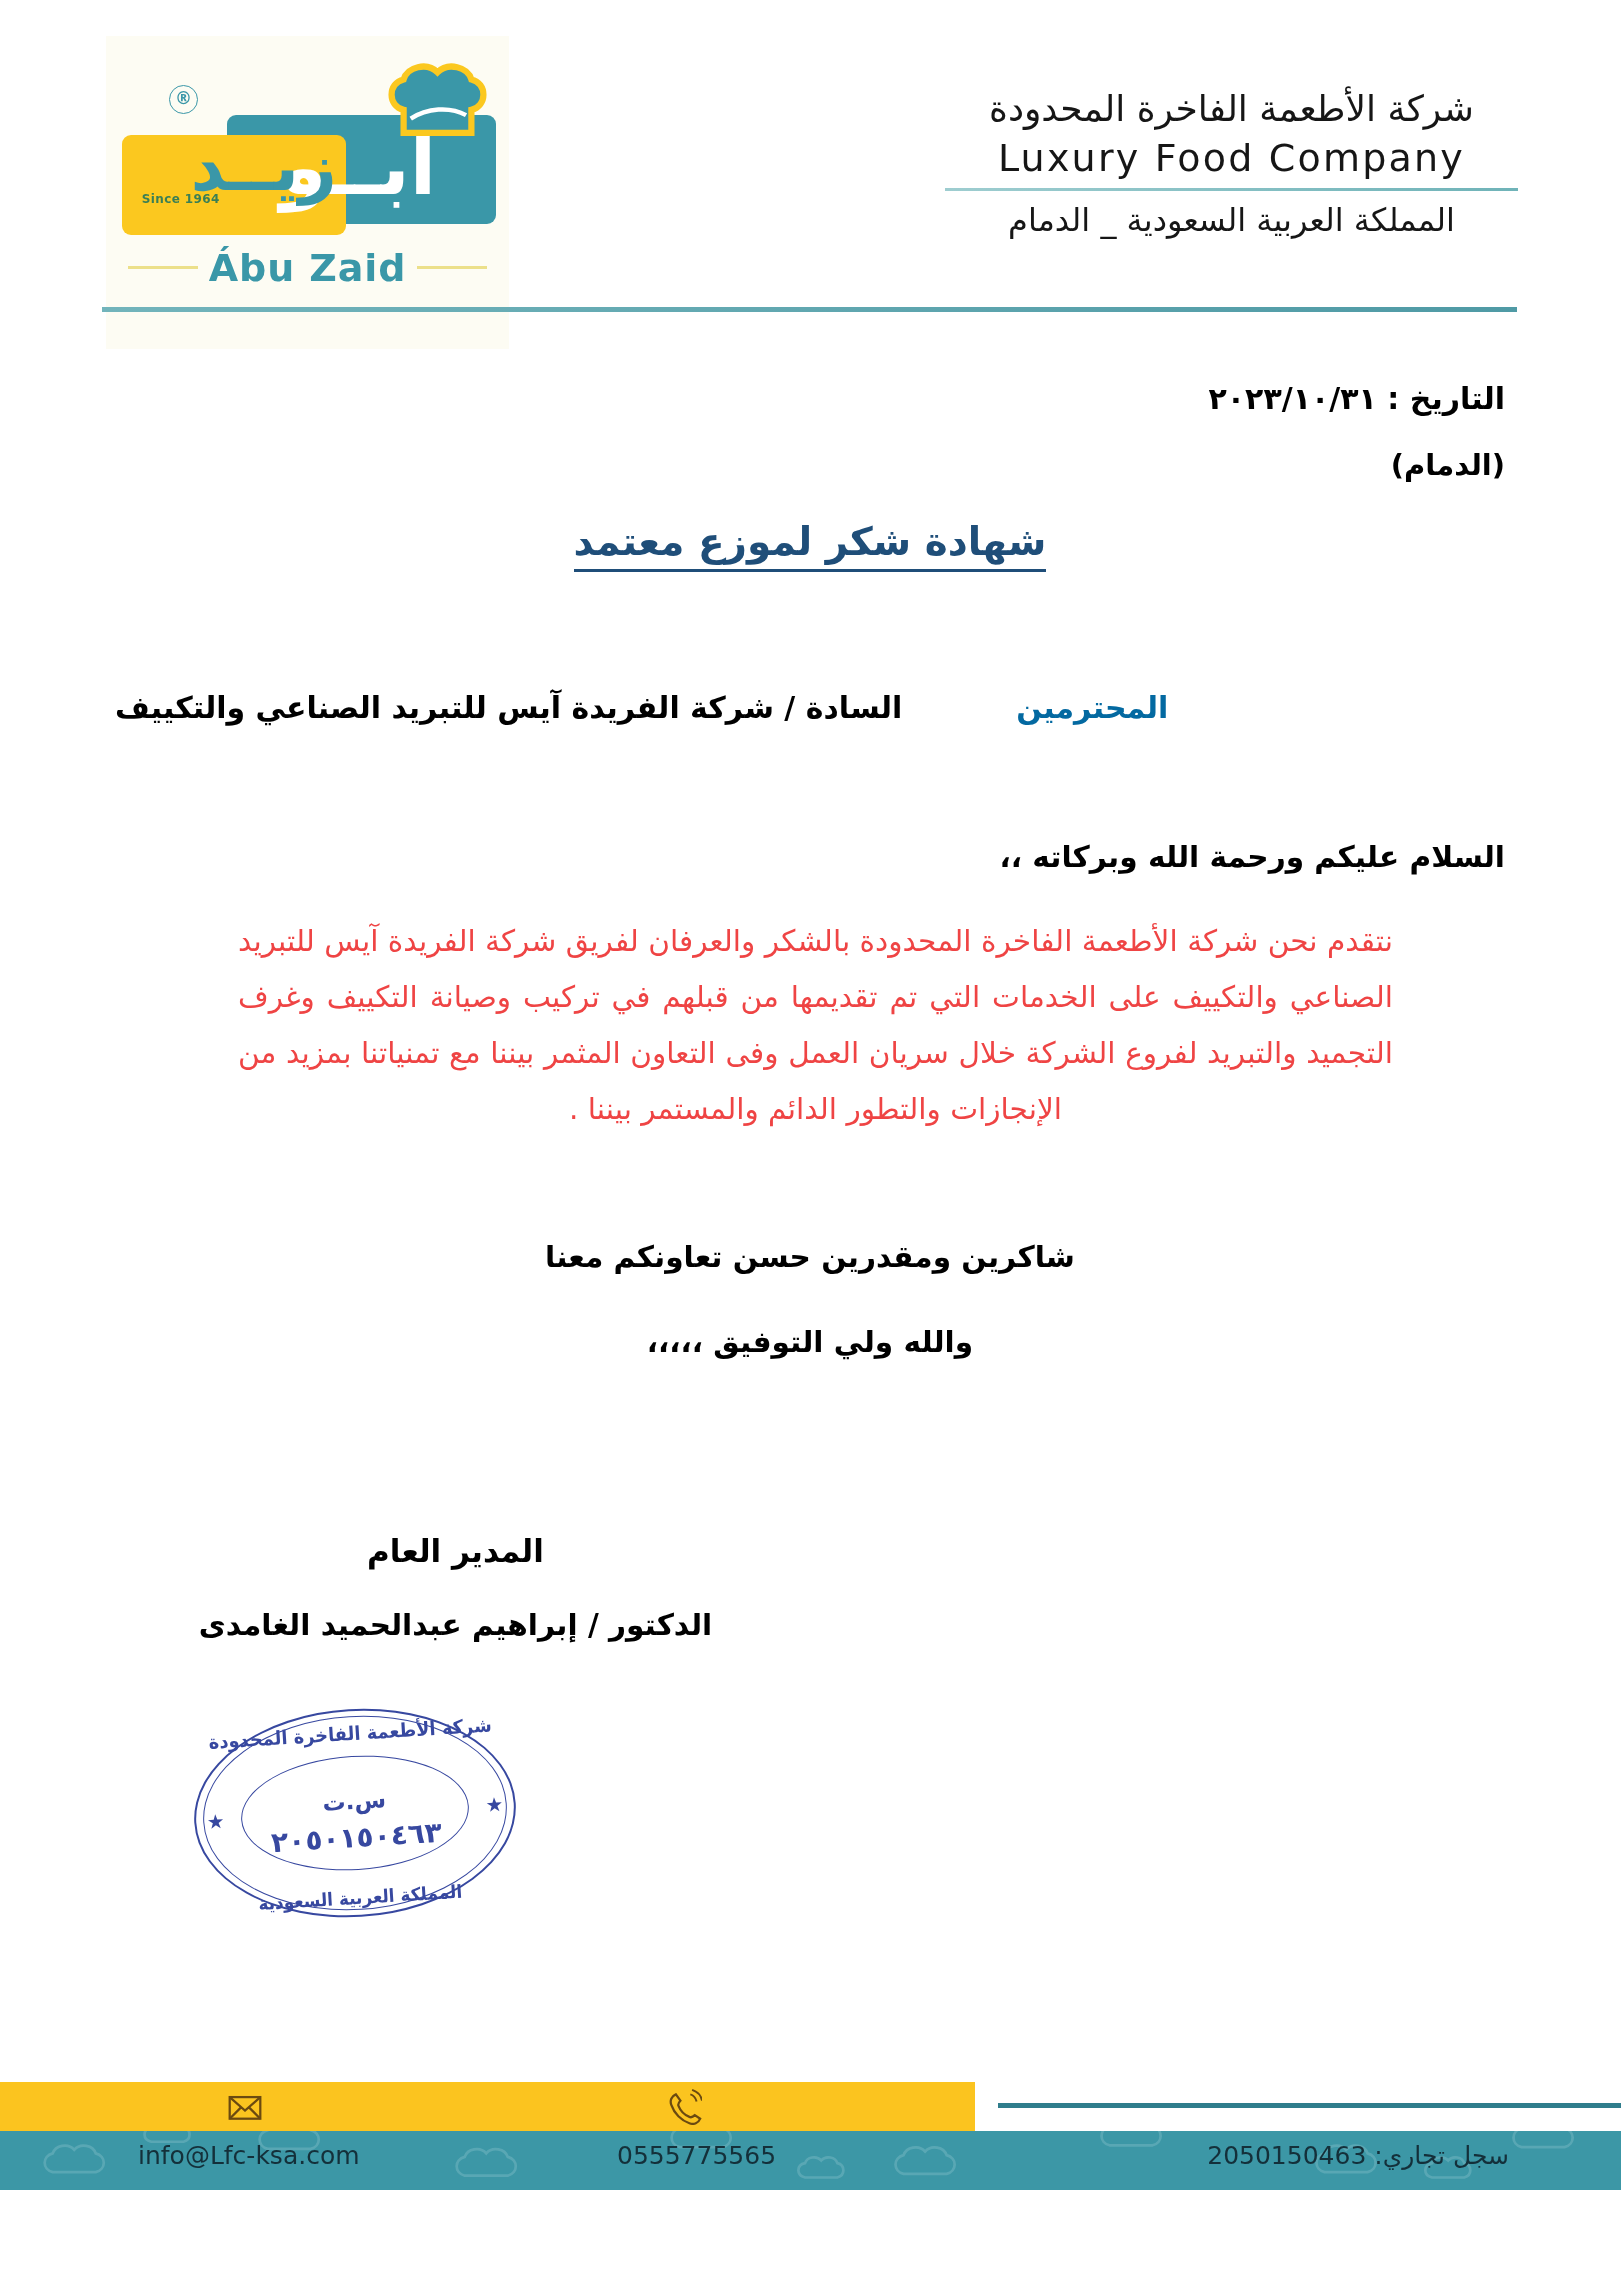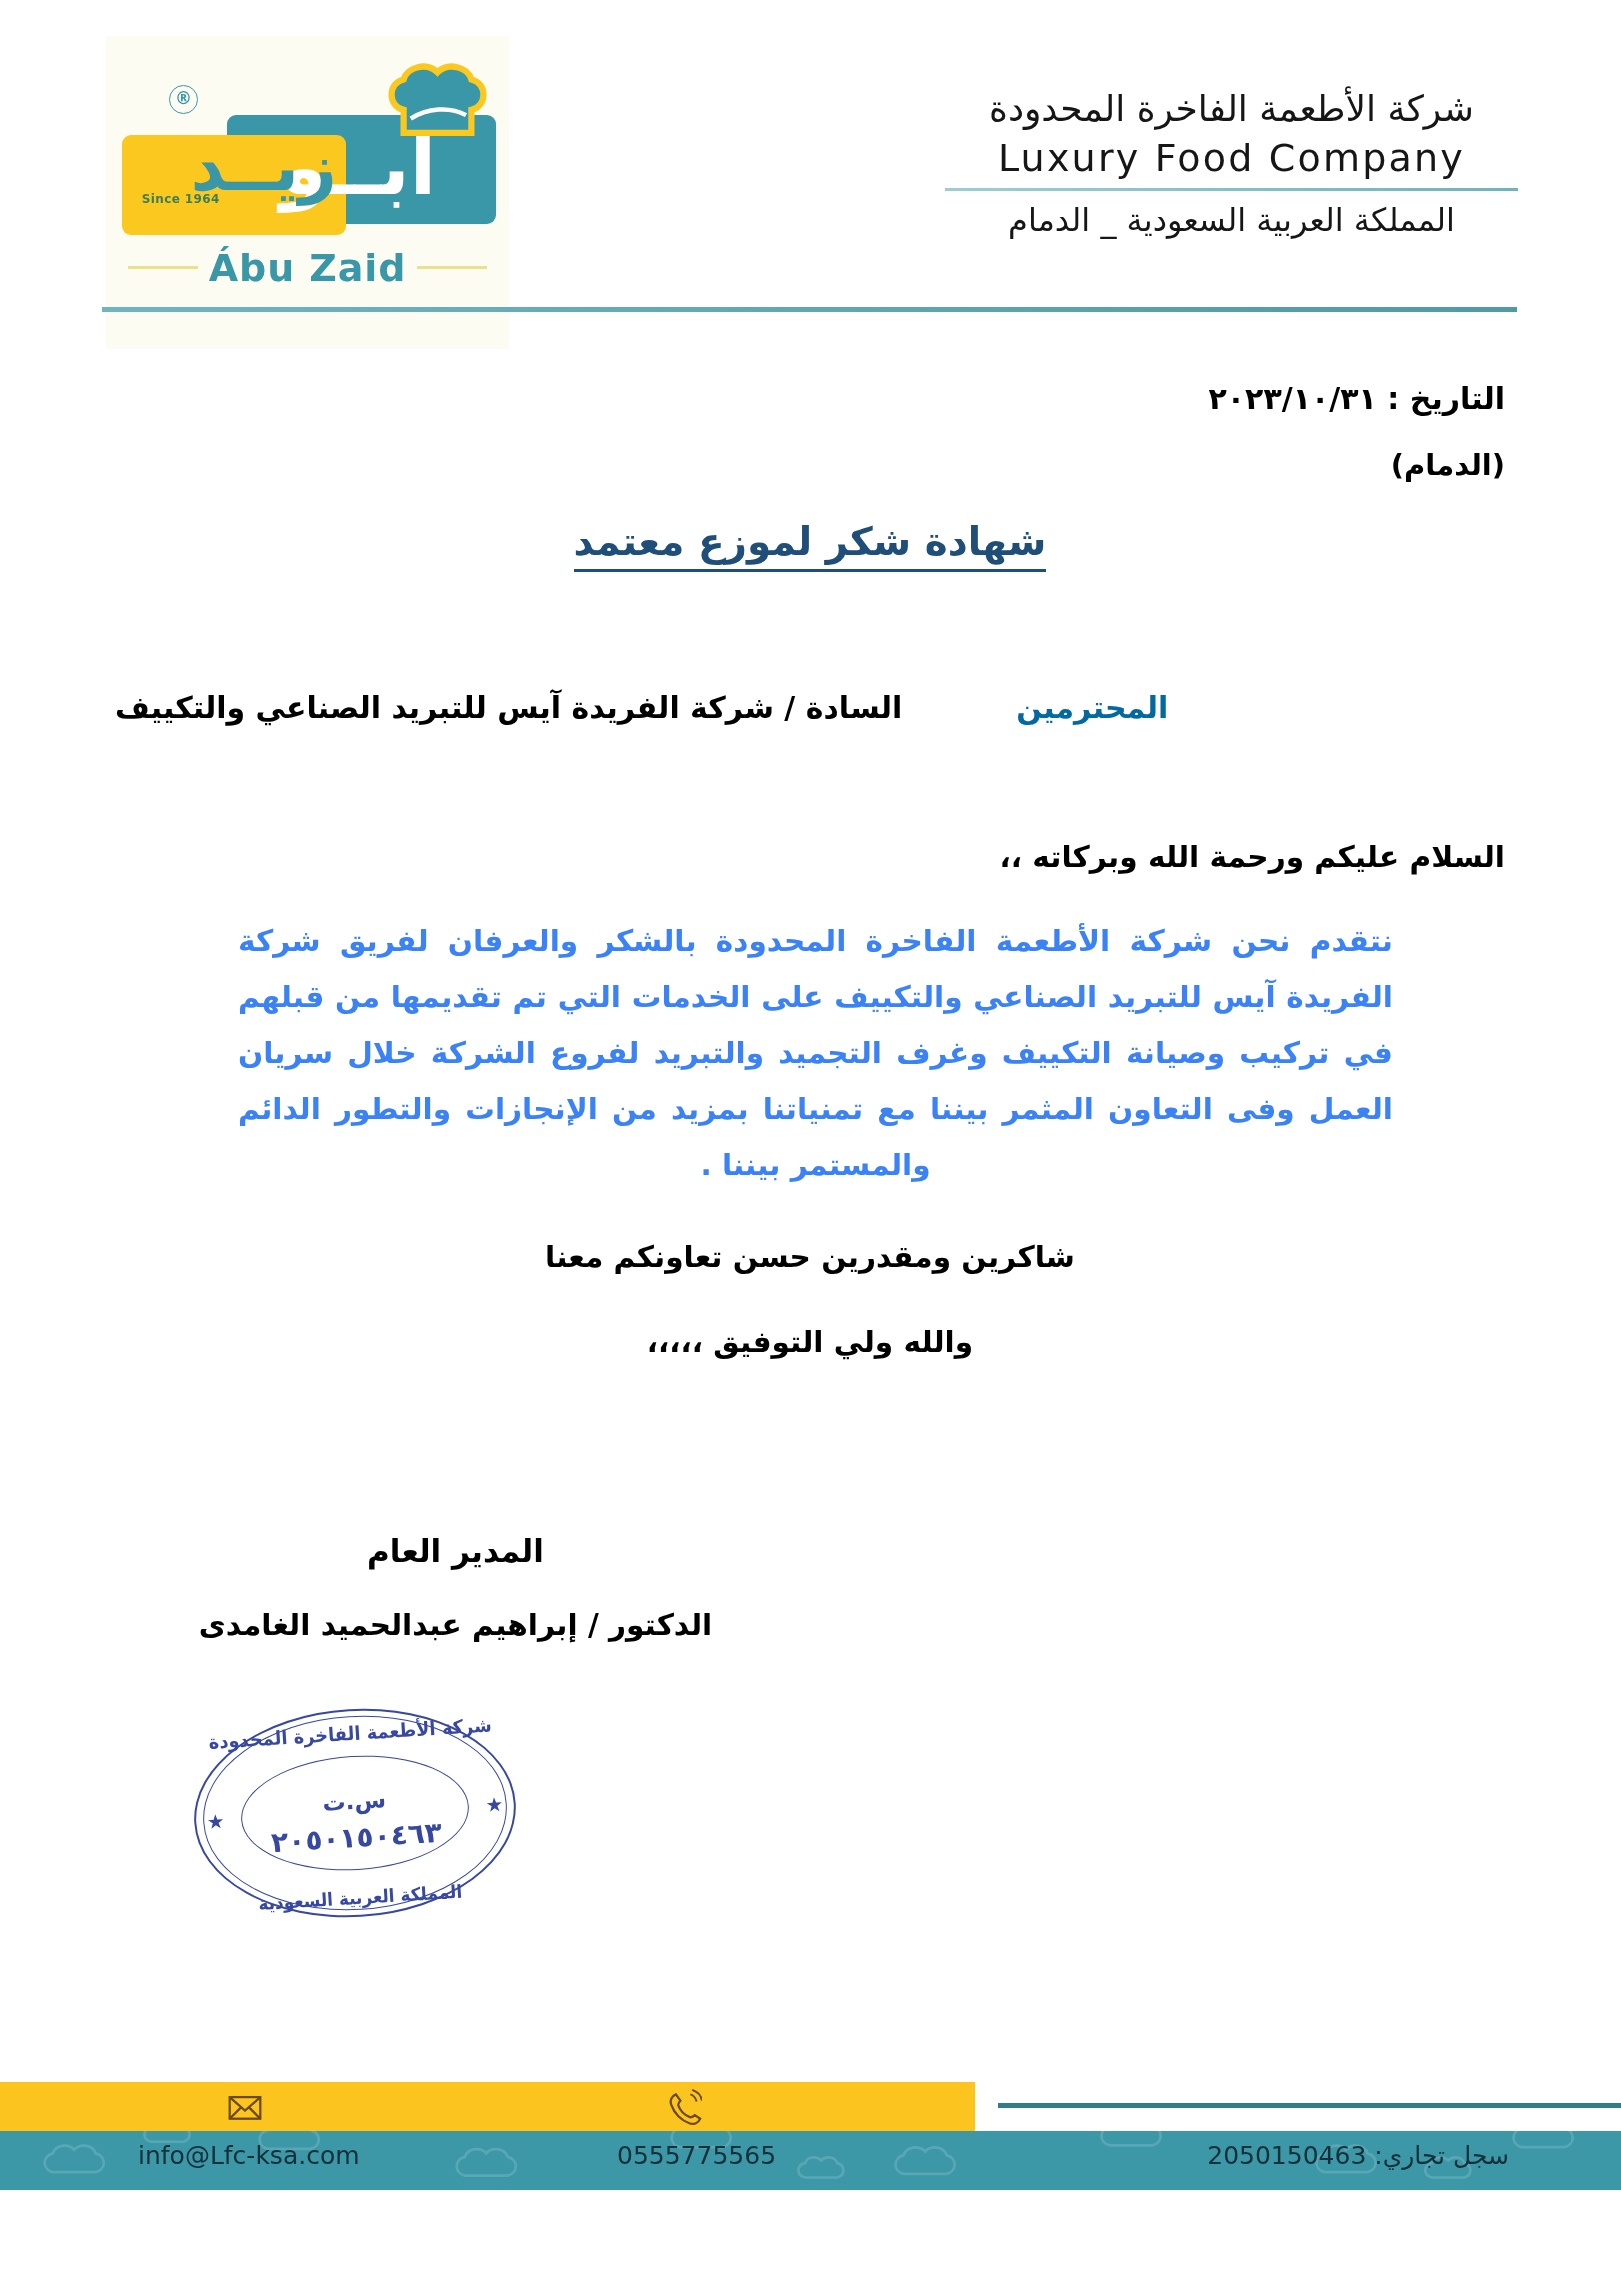--- a/index.html
+++ b/index.html
@@ -245,22 +245,22 @@
     color: #000;
     direction: rtl;
     white-space: nowrap;
   }
   .body-para {
     position: absolute;
     right: 228px;
     left: 239px;
     top: 913px;
     font-size: 29.6px;
-    font-weight: bold;
-    color: #3b82f6;
+    font-weight: normal;
+    color: #ef4444;
     line-height: 56px;
     text-align: justify;
     text-align-last: center;
     direction: rtl;
   }
   .closing1 {
     position: absolute;
     left: 0;
     top: 1240px;
     width: 1622px;

